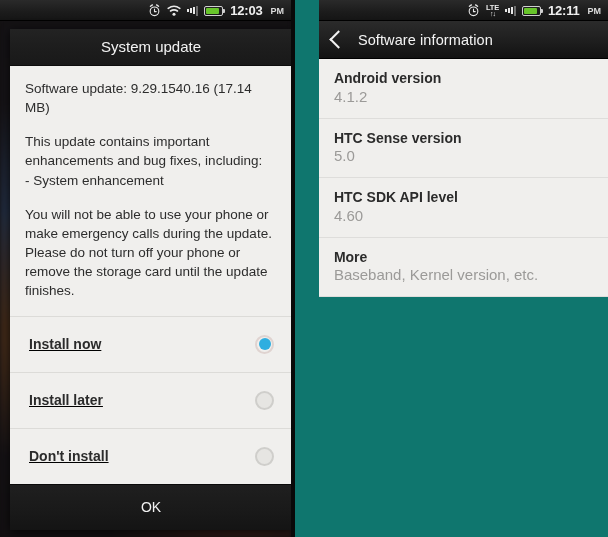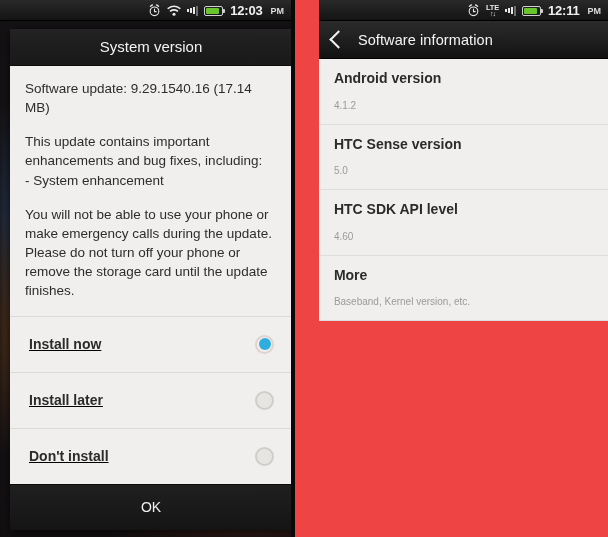--- a/index.html
+++ b/index.html
@@ -232,21 +232,21 @@
     width: 4px;
     height: 537px;
     background: #090909;
   }
 
   
   .phone-right {
     position: relative;
     width: 301px;
     height: 537px;
-    background: #ef4444;
+    background: #0f766e;
     overflow: hidden;
     padding-left: 24px;
   }
   .action-bar {
     height: 37px;
     background: linear-gradient(180deg, #2b2b2b 0%, #1e1e1e 55%, #121212 100%);
     display: flex;
     align-items: center;
     padding-left: 11px;
     gap: 13px;
@@ -272,23 +272,23 @@
     cursor: default;
   }
   .info-item.tappable { cursor: pointer; }
   .info-label {
     font-size: 14px;
     font-weight: bold;
     color: #2b2b2b;
     line-height: 1.25;
   }
   .info-value {
-    font-size: 10px;
+    font-size: 15px;
     color: #9b9a98;
-    margin-top: 12px;
+    margin-top: 0;
     line-height: 1.2;
   }
 </style>
 </head>
 <body>
 
 <div class="screens">
 
   <div class="phone-left">
 
@@ -324,21 +324,21 @@
 
     <div class="wallpaper-text">
       <span>Camera shots</span>
       <span class="carrier-wrap">
         <span class="carrier-badge"></span>
         <span>AT&amp;T</span>
       </span>
     </div>
 
     <div class="dialog">
-      <div class="dialog-title">System version</div>
+      <div class="dialog-title">System update</div>
 
       <div class="dialog-body">
         <p>Software update: 9.29.1540.16 (17.14 MB)</p>
         <p>
           <span>This update contains important enhancements and bug fixes, including:</span>
           <span class="sub-line">- System enhancement</span>
         </p>
         <p>You will not be able to use your phone or make emergency calls during the update. Please do not turn off your phone or remove the storage card until the update finishes.</p>
       </div>
 

